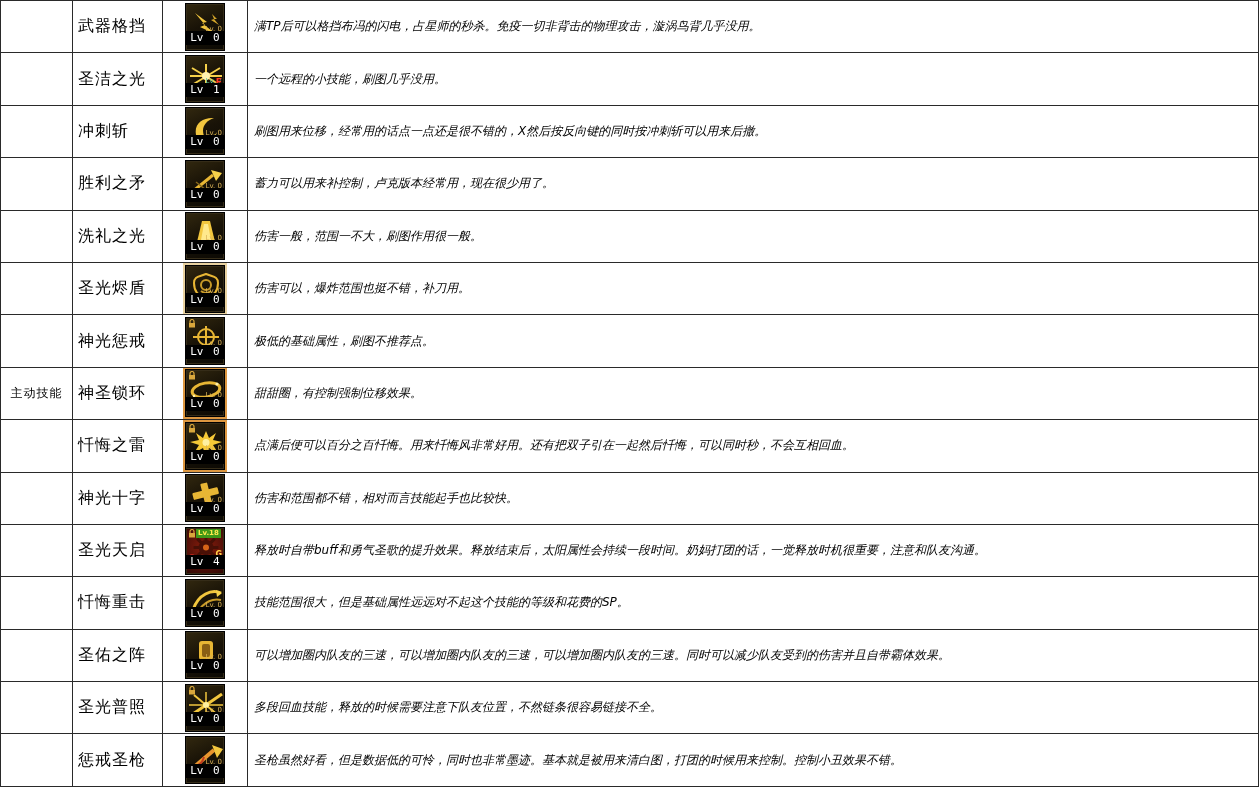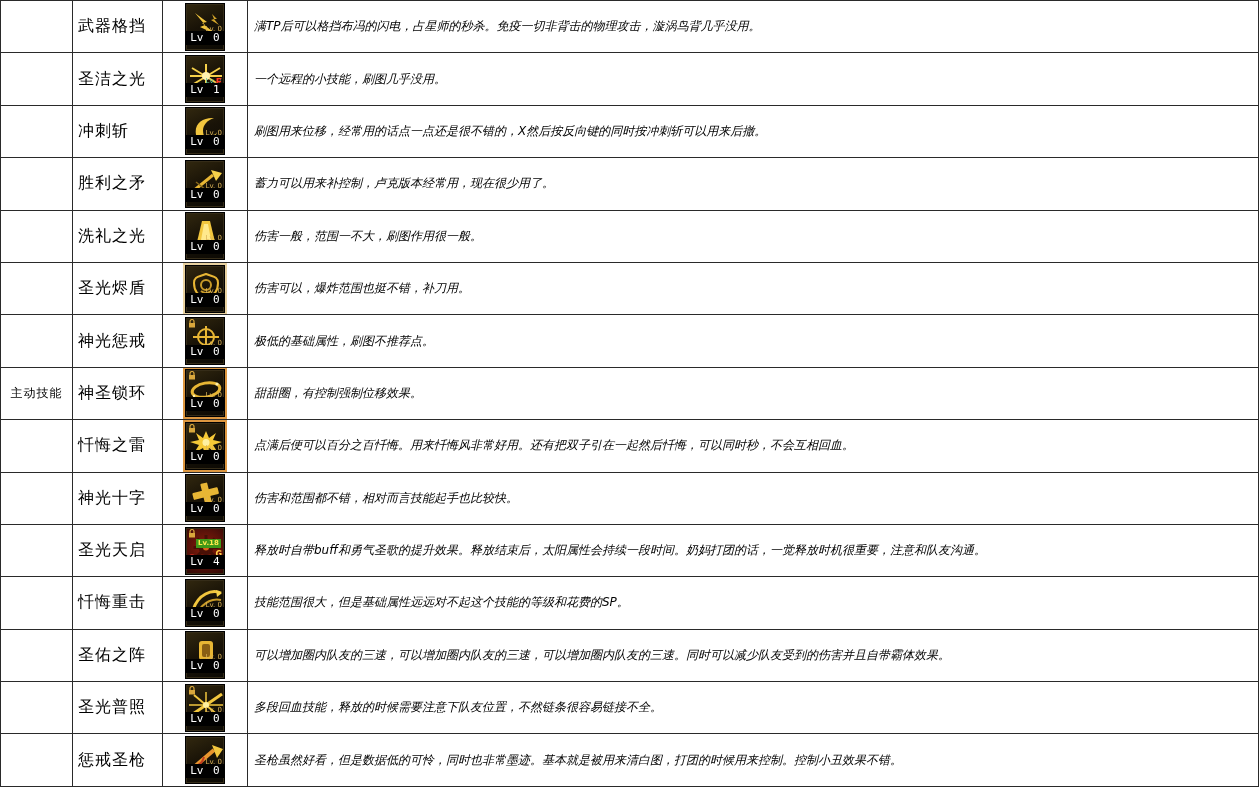--- a/index.html
+++ b/index.html
@@ -31,21 +31,21 @@
   .sicon.red-art {
     background: radial-gradient(circle at 50% 42%, #8a1d0a 0%, #551109 55%, #2b0604 100%);
   }
   .art { position: absolute; left: 0; top: 7px; width: 40px; height: 27px; }
   .top-label {
     position: absolute; top: 13px; right: 2px;
     font-size: 7px; line-height: 8px; color: #d9b258; white-space: nowrap; margin-top: 8px;
   }
   .top-label.teal { color: #58c9a8; }
   .green-badge {
-    position: absolute; top: 11px; left: 10px;
+    position: absolute; top: 1px; left: 10px;
     background: #3f9718; color: #ffe94d;
     font-size: 7px; line-height: 9px; font-weight: bold; padding: 0 2px;
   }
   .lock { position: absolute; top: 1px; left: 2px; width: 8px; height: 9px; }
   .badge-f {
     position: absolute; right: 2px; top: 21px;
     font-size: 9px; font-weight: bold; color: #ff3b24; text-shadow: 0 0 2px #550000;
   }
   .badge-g {
     position: absolute; right: 2px; bottom: 15px;

